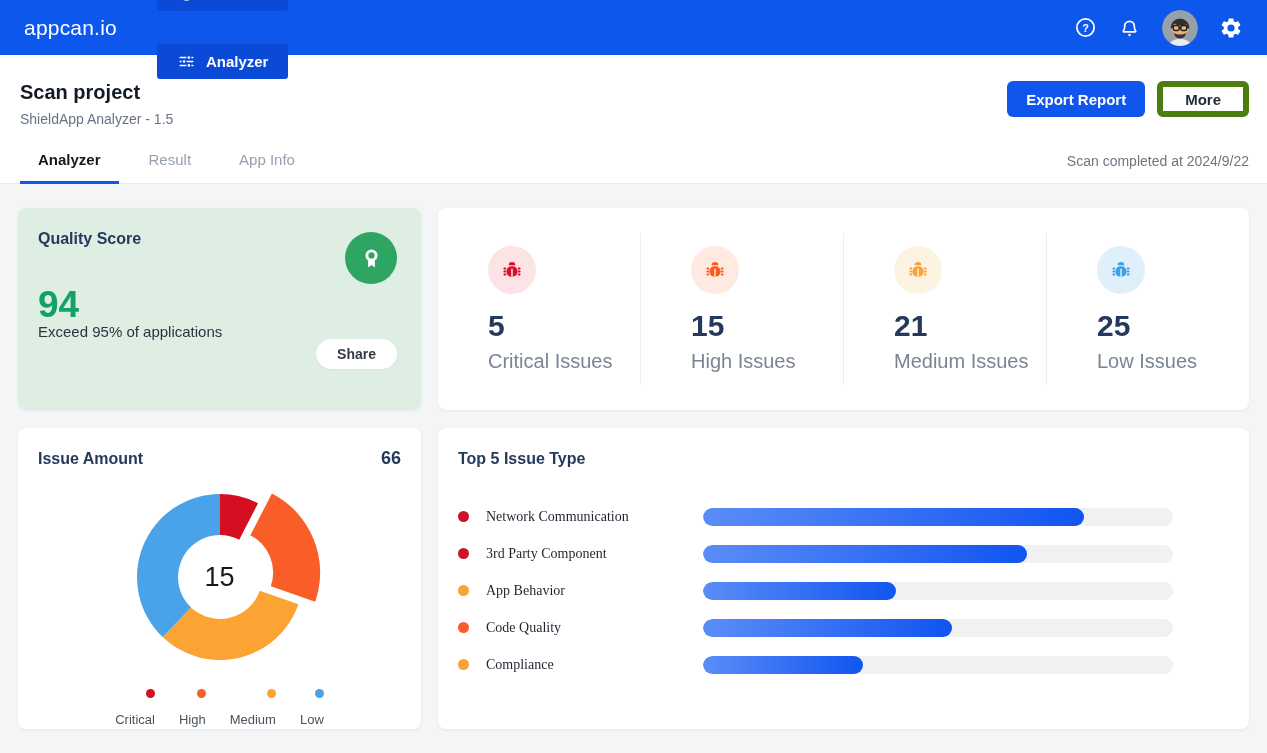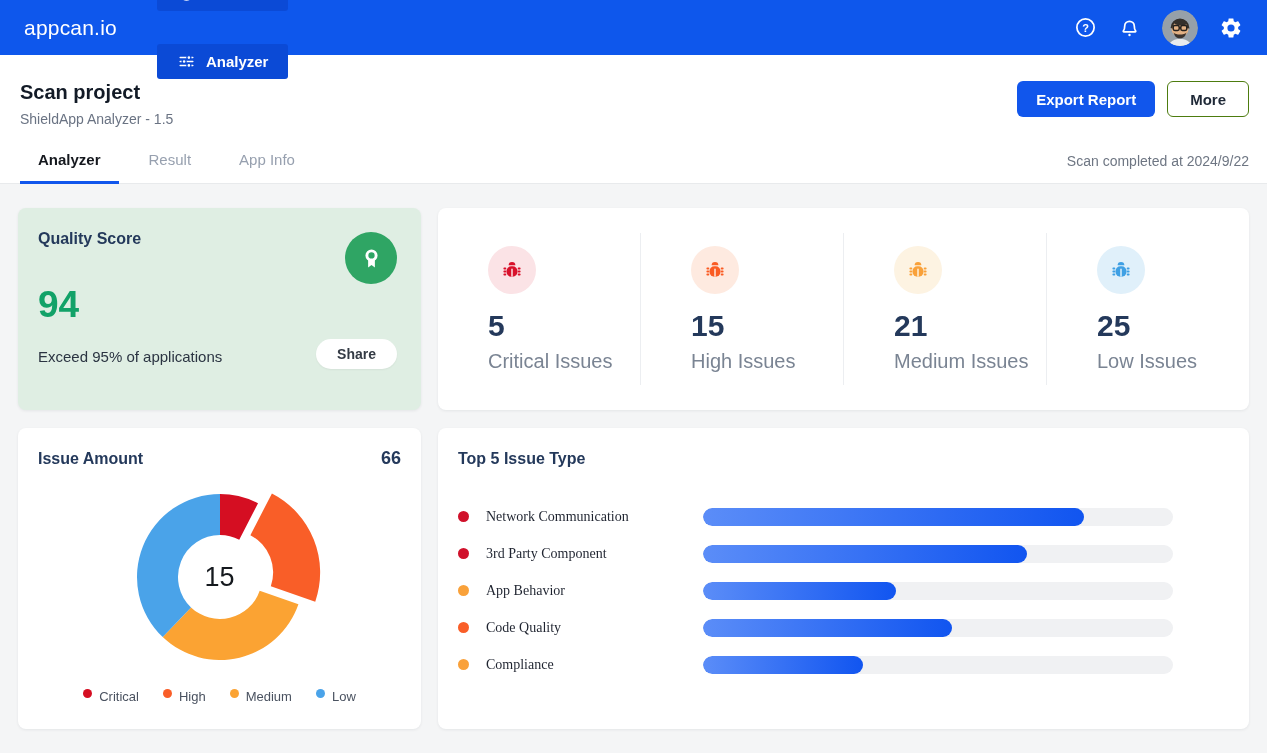--- a/index.html
+++ b/index.html
@@ -18,59 +18,59 @@
   .avatar { width:36px; height:36px; border-radius:50%; overflow:hidden; cursor:pointer; }
 
   
   .header { background:#fff; padding:26px 18px 0 20px; border-bottom:1px solid #E8EAEC; }
   .header-top { display:flex; justify-content:space-between; align-items:flex-start; }
   .page-title { font-size:20px; font-weight:700; color:#121A26; }
   .page-subtitle { font-size:14px; color:#6A7383; margin-top:7px; }
   .header-actions { display:flex; gap:12px; }
   .btn-primary { background:#1156EC; color:#fff; border:none; border-radius:6px; height:36px; padding:0 19px;
                  font-size:15px; font-weight:600; cursor:pointer; font-family:"Liberation Sans", sans-serif; }
-  .btn-secondary { background:#fff; color:#1F2937; border:1px solid #4d7c0f; border-radius:6px; height:36px; padding:0 22px;
+  .btn-secondary { background:#fff; color:#1F2937; border:6px solid #4d7c0f; border-radius:6px; height:36px; padding:0 22px;
                  font-size:15px; font-weight:600; cursor:pointer; font-family:"Liberation Sans", sans-serif; }
   .tabs { display:flex; align-items:flex-end; margin-top:24px; }
   .tab { padding:0 18px 13px; font-size:15px; color:#97A0AF; cursor:pointer; border-bottom:3px solid transparent; margin-bottom:-1px; margin-right:12px; }
   .tab.active { color:#15181E; font-weight:700; border-bottom-color:#1156EC; }
   .scan-status { margin-left:auto; padding-bottom:14px; font-size:14px; color:#6E7683;text-align:center; }
 
   
   .main { display:grid; grid-template-columns:403px 811px; grid-template-rows:202px 301px; gap:18px 17px; padding:24px 18px; }
   .card { background:#fff; border-radius:8px; box-shadow:0 1px 3px rgba(16,24,40,.07); }
   .card-title { font-size:16px; font-weight:700; color:#24395B; }
 
   
   .quality-card { background:#DFEEE3; position:relative; padding:22px 20px; }
   .medal { position:absolute; top:24px; right:24px; width:52px; height:52px; border-radius:50%; background:#2FA564;
            display:flex; align-items:center; justify-content:center; }
   .score { margin-top:38px; font-size:37px; font-weight:700; color:#12A268; line-height:1; }
-  .score-caption { margin-top:25px; font-size:15px; color:#2B3442; }
+  .score-caption { margin-top:0; font-size:15px; color:#2B3442; }
   .share-btn { position:absolute; right:24px; top:131px; height:30px; padding:0 21px; border-radius:15px; border:none;
                background:#fff; font-size:14px; color:#333A44; cursor:pointer; box-shadow:0 1px 2px rgba(0,0,0,.05);
                font-family:"Liberation Sans", sans-serif;font-weight:bold; }
 
   
   .stats-card { display:flex; padding:25px 0; }
   .stat { flex:1; padding-left:50px; display:flex; flex-direction:column; justify-content:center; }
   .stat + .stat { border-left:1px solid #ECEEF1; }
   .stat-chip { width:48px; height:48px; border-radius:50%; display:flex; align-items:center; justify-content:center; }
   .stat-value { margin-top:15px; font-size:30px; font-weight:700; color:#24395B; line-height:1.1; }
   .stat-label { margin-top:8px; font-size:20px; color:#7A8493; }
 
   
   .donut-card { padding:20px; }
   .donut-head { display:flex; justify-content:space-between; align-items:baseline; }
   .donut-total { font-size:18px; font-weight:700; color:#24395B; }
   .donut-wrap { width:212px; height:212px; margin:2px auto 0; position:relative; }
   .donut-center { position:absolute; inset:0; display:flex; align-items:center; justify-content:center;
                   font-size:27px; font-weight:500; color:#15191E; pointer-events:none; }
   .donut-legend { display:flex; justify-content:center; gap:24px; margin-top:6px; }
-  .legend-item { display:flex; align-items:flex-start; gap:7px; cursor:pointer; }
+  .legend-item { display:flex; align-items:flex-end; gap:14px; cursor:pointer;flex-direction:column; }
   .legend-dot { width:9px; height:9px; border-radius:50%; }
   .legend-label { font-size:13px; color:#4A5260; }
 
   
   .types-card { padding:22px 20px; }
   .type-rows { margin-top:30px; }
   .type-row { display:flex; align-items:center; height:37px;font-family:Liberation Serif, serif; }
   .type-dot { width:11px; height:11px; border-radius:50%; margin-right:17px; flex:0 0 auto; }
   .type-label { flex:0 0 217px; font-size:14px; color:#1F2430; }
   .type-track { width:470px; height:18px; border-radius:9px; background:#F0F1F3; overflow:hidden; }

